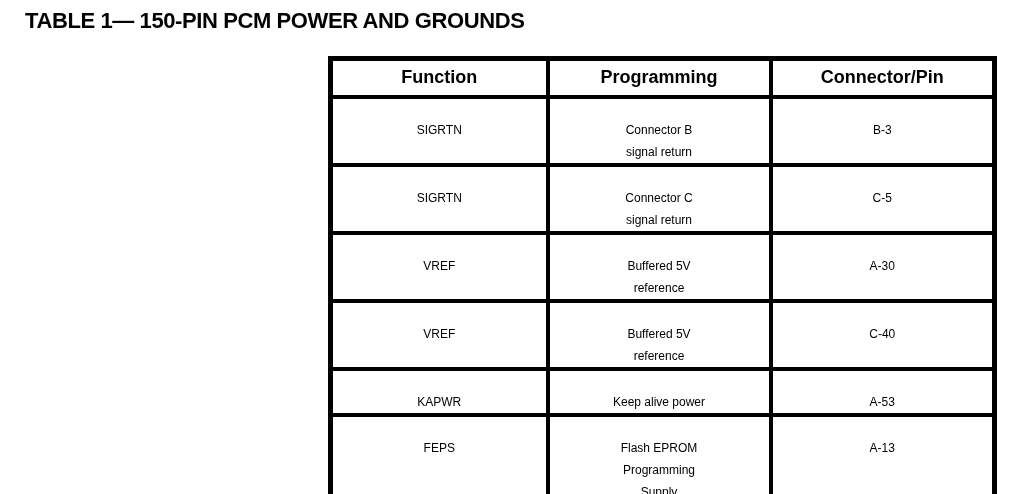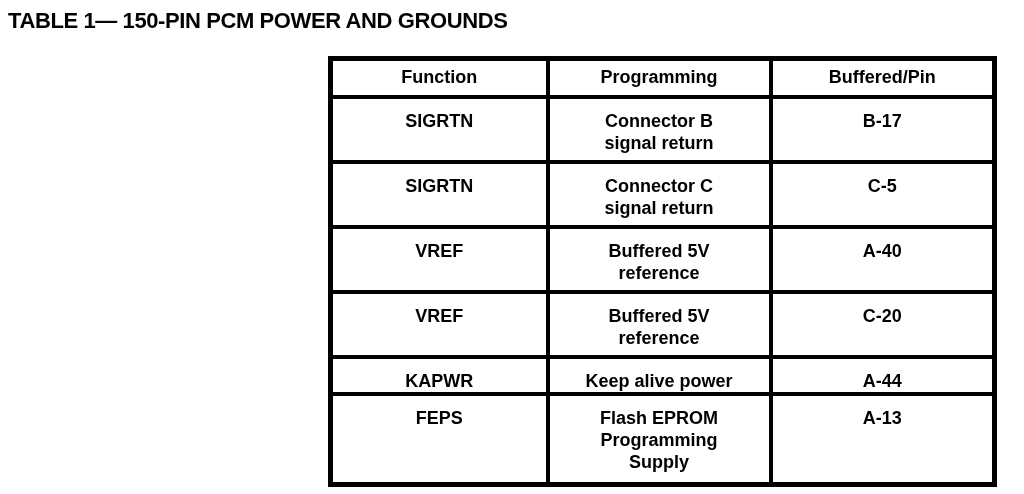--- a/index.html
+++ b/index.html
@@ -10,21 +10,21 @@
   body {
     position: relative;
     width: 1024px;
     height: 494px;
     font-family: "Liberation Sans", sans-serif;
     color: #000000;
     overflow: hidden;
   }
   .doc-title {
     position: absolute;
-    left: 8px;
+    left: 25px;
     top: 8px;
     font-size: 22px;
     font-weight: bold;
     letter-spacing: -0.4px;
     white-space: nowrap;
     color: #020202;
   }
   table.pin-table {
     position: absolute;
     left: 328px;
@@ -40,24 +40,24 @@
     text-align: center;
     overflow: hidden;
   }
   .pin-table th {
     font-size: 18px;
     font-weight: bold;
     vertical-align: middle;
     padding: 2px 2px;
   }
   .pin-table td {
-    font-size: 18px;
-    font-weight: bold;
+    font-size: 12px;
+    font-weight: normal;
     vertical-align: top;
-    padding: 11px 2px 0 2px;
+    padding: 20px 2px 0 2px;
     line-height: 22px;
     white-space: pre-line;
   }
   col.c-function    { width: 217px; }
   col.c-description { width: 223px; }
   col.c-pin         { width: 224px; }
   tr.r-head  { height: 38px; }
   tr.r-tall  { height: 65px; }
   tr.r-short { height: 37px; }
   tr.r-xl    { height: 91px; }
@@ -70,52 +70,52 @@
 <table class="pin-table">
   <colgroup>
     <col class="c-function">
     <col class="c-description">
     <col class="c-pin">
   </colgroup>
   <thead>
     <tr class="r-head">
       <th>Function</th>
       <th>Programming</th>
-      <th>Buffered/Pin</th>
+      <th>Connector/Pin</th>
     </tr>
   </thead>
   <tbody>
     <tr class="r-tall">
       <td>SIGRTN</td>
       <td>Connector B
 signal return</td>
-      <td>B-17</td>
+      <td>B-3</td>
     </tr>
     <tr class="r-tall">
       <td>SIGRTN</td>
       <td>Connector C
 signal return</td>
       <td>C-5</td>
     </tr>
     <tr class="r-tall">
       <td>VREF</td>
       <td>Buffered 5V
 reference</td>
-      <td>A-40</td>
+      <td>A-30</td>
     </tr>
     <tr class="r-tall">
       <td>VREF</td>
       <td>Buffered 5V
 reference</td>
-      <td>C-20</td>
+      <td>C-40</td>
     </tr>
     <tr class="r-short">
       <td>KAPWR</td>
       <td>Keep alive power</td>
-      <td>A-44</td>
+      <td>A-53</td>
     </tr>
     <tr class="r-xl">
       <td>FEPS</td>
       <td>Flash EPROM
 Programming
 Supply</td>
       <td>A-13</td>
     </tr>
   </tbody>
 </table>

